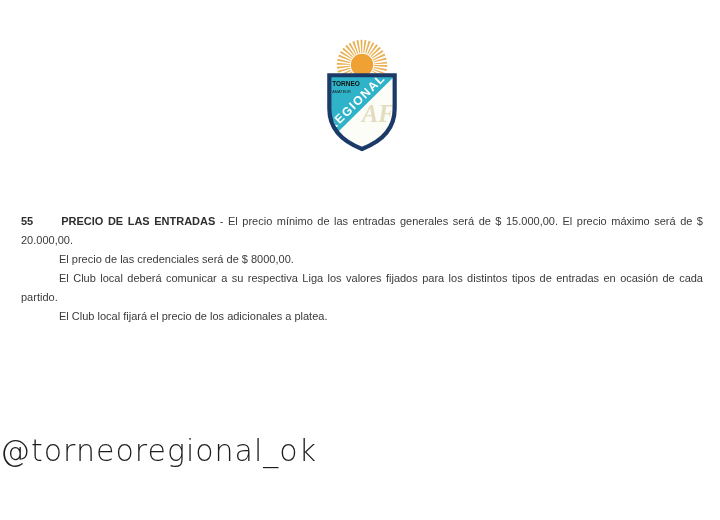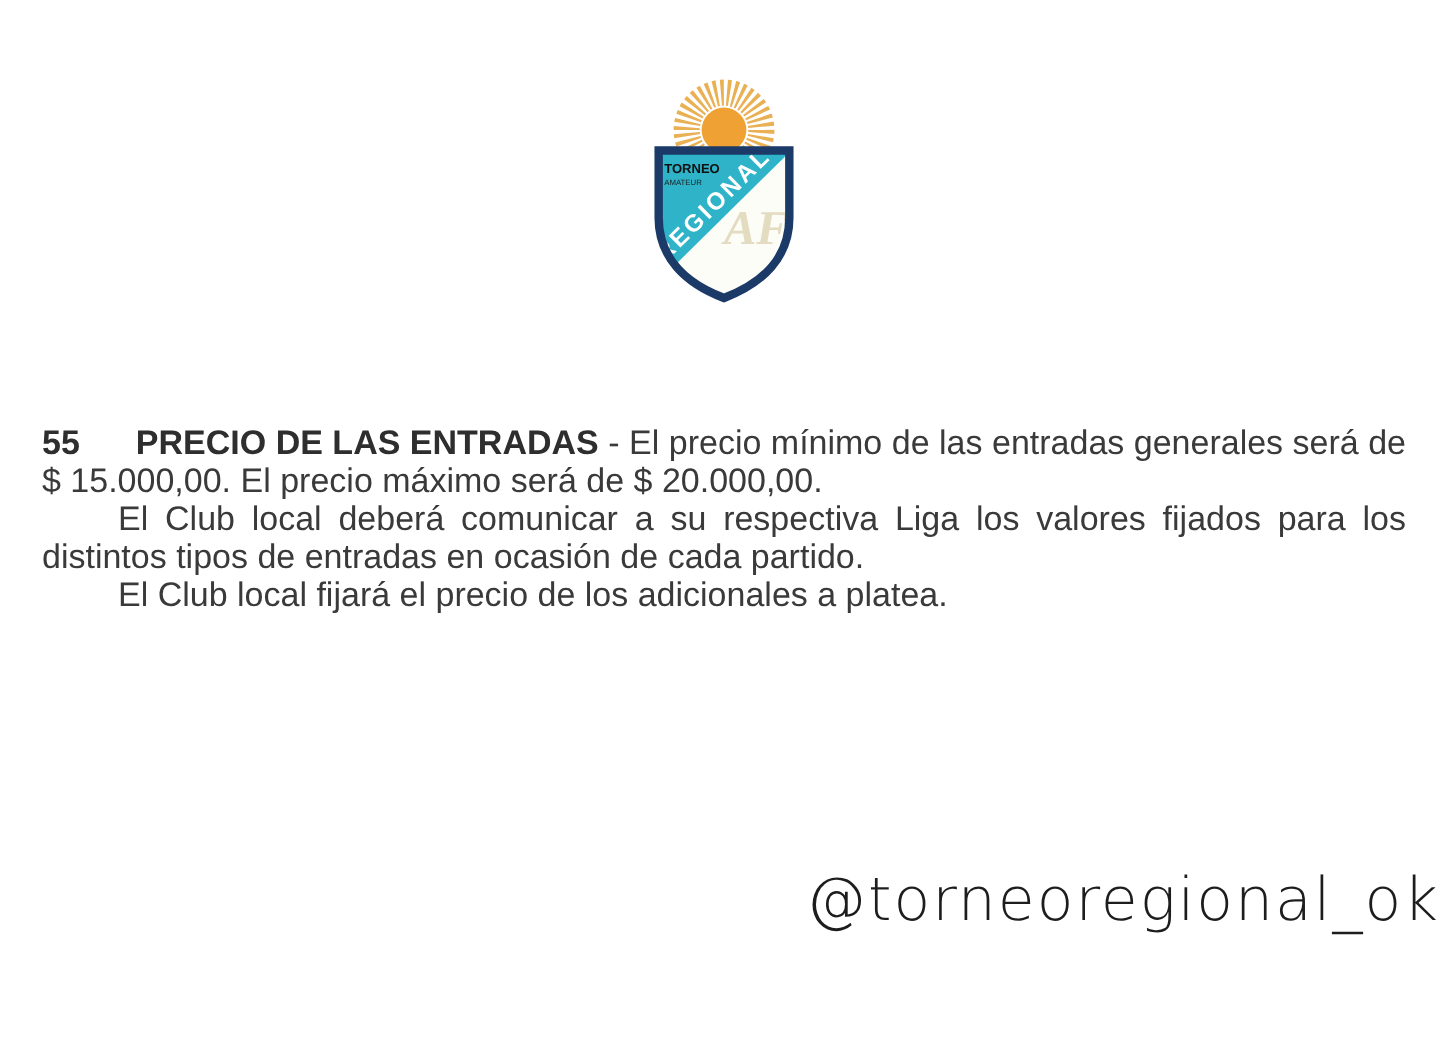--- a/index.html
+++ b/index.html
@@ -15,33 +15,33 @@
     position:absolute;
     left:320px;top:34px;
     width:84px;height:118px;
   }
   .logo-wrap svg{display:block;}
   
   .doc-text{
     position:absolute;
     left:21px;right:17px;top:212px;
     color:#3a3a3a;
-    font-size:17px;
+    font-size:11px;
     line-height:19px;
     text-align:justify;
   }
   .doc-text p{margin:0;padding:0;}
   .doc-text p.indent{text-indent:38px;}
   .doc-text b{color:#2e2e2e;}
   .tab{display:inline-block;width:28px;}
   
   .footer-handle{
     position:absolute;
     left:0;right:0;top:433px;
-    text-align:right;
+    text-align:left;
     font-size:30px;
     font-weight:300;
     letter-spacing:1px;
     color:#1d1d1d;
     font-family:"DejaVu Sans","Liberation Sans",sans-serif;
   }
 </style>
 </head>
 <body>
 
@@ -74,19 +74,20 @@
       </g>
 
       <path d="M10,44 H80 V80 C80,101 66,115 45,123 C24,115 10,101 10,80 Z" fill="none" stroke-width="4.5" stroke="#1b3a68"></path>
     </svg>
   </div>
 
   <main class="doc-text">
     <p><b>55</b><span class="tab"></span><b>PRECIO DE LAS ENTRADAS</b>
       <span>- El precio mínimo de las entradas generales será de $ 15.000,00. El precio máximo será de $ 20.000,00.</span>
     </p>
+    <p class="indent">El precio de las credenciales será de $ 8000,00.</p>
     <p class="indent">El Club local deberá comunicar a su respectiva Liga los valores fijados para los distintos tipos de entradas en ocasión de cada partido.</p>
     <p class="indent">El Club local fijará el precio de los adicionales a platea.</p>
   </main>
 
   <div class="footer-handle">@torneoregional_ok</div>
 
 </div>
 
 </body></html>

